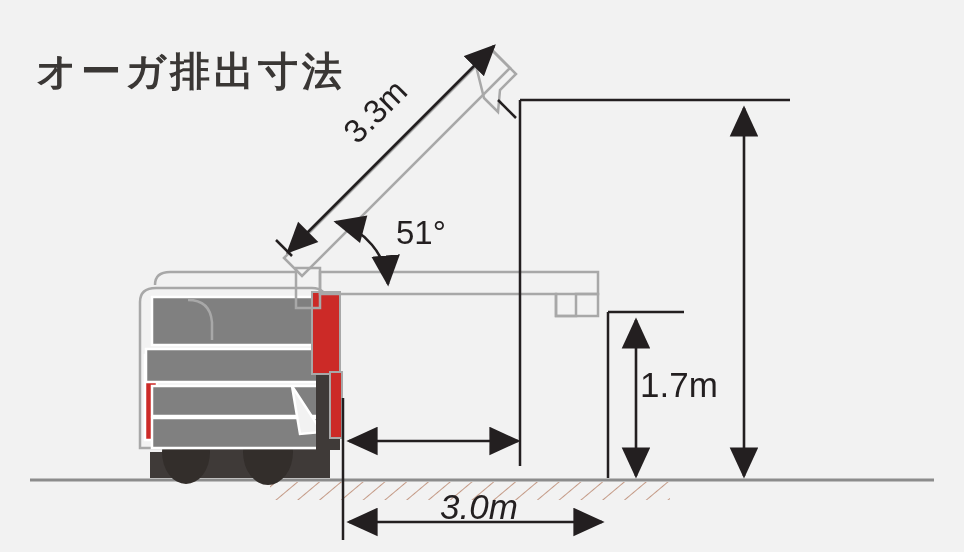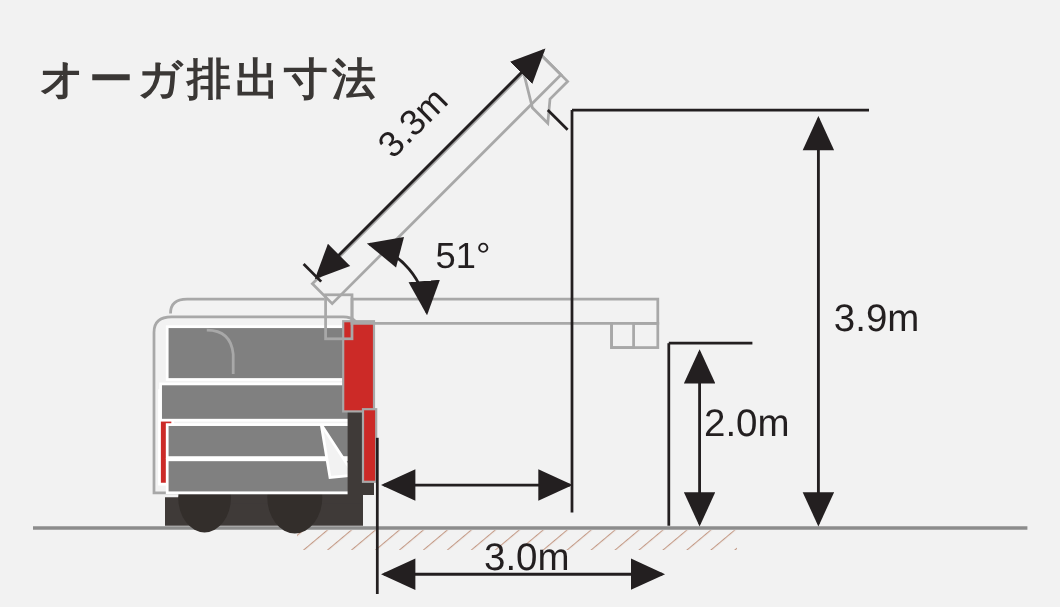--- a/index.html
+++ b/index.html
@@ -26,21 +26,21 @@
     color:#231f20;
     font-size:34px;
     white-space:nowrap;
     font-family:"Liberation Sans","DejaVu Sans",sans-serif;
   }
   #lbl-33{left:336px;top:124px;transform:rotate(-45deg);transform-origin:left top;font-size:33px;}
   #lbl-45{left:396px;top:214px;font-size:33px;}
   #lbl-39{left:758px;top:270px;font-size:35px;}
   #lbl-17{left:640px;top:365px;font-size:35px;}
   #lbl-20{left:392px;top:410px;font-size:33px;}
-  #lbl-30{left:440px;top:487px;font-size:35px;}
+  #lbl-30{left:440px;top:487px;font-size:35px;font-style:italic;}
 </style>
 </head>
 <body>
 
 <div id="stage">
 
   <svg width="964" height="552" viewBox="0 0 964 552">
     <defs>
       <pattern id="groundHatch" width="14" height="14" patternUnits="userSpaceOnUse" patternTransform="rotate(50)">
         <line x1="0" y1="0" x2="0" y2="14" stroke="#c49a86" stroke-width="2"></line>
@@ -128,17 +128,16 @@
 
     <g>
       <line x1="349" y1="522" x2="602" y2="522" stroke="#231f20" stroke-width="2.6" marker-start="url(#arrTail)" marker-end="url(#arrHead)"></line>
     </g>
   </svg>
 
   <div class="title">オーガ排出寸法</div>
 
   <div class="dimlabel" id="lbl-33">3.3m</div>
   <div class="dimlabel" id="lbl-45">51°</div>
-  <div class="dimlabel" id="lbl-39">3.9m</div>
-  <div class="dimlabel" id="lbl-17">2.0m</div>
+  <div class="dimlabel" id="lbl-17">1.7m</div>
   <div class="dimlabel" id="lbl-30">3.0m</div>
 
 </div>
 
 </body></html>

